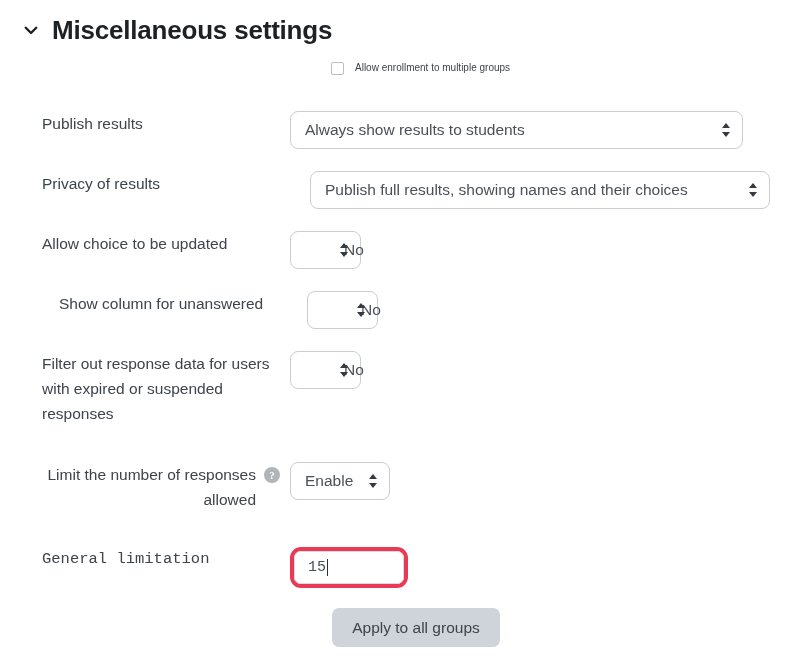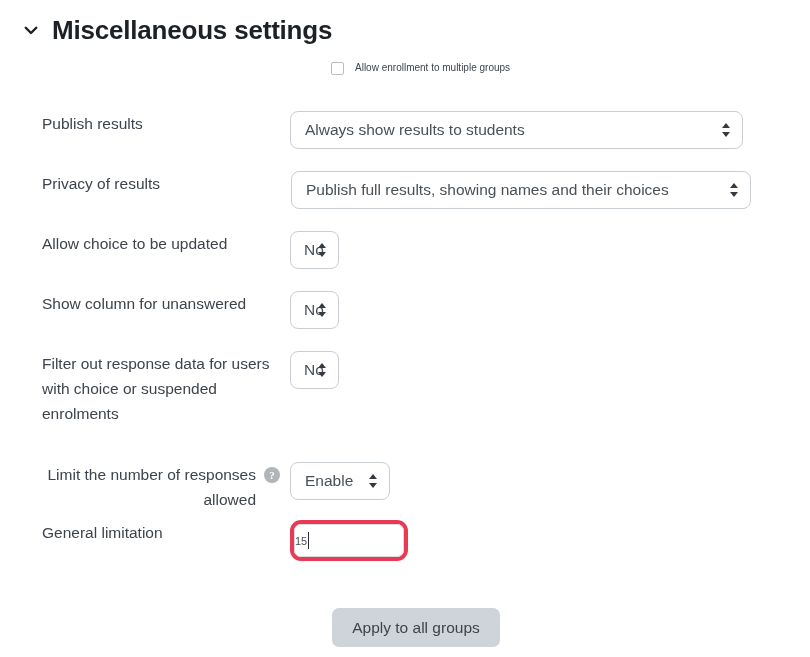--- a/index.html
+++ b/index.html
@@ -104,21 +104,21 @@
     position: absolute;
     right: 11px;
     top: 50%;
     transform: translateY(-50%);
     width: 10px;
     height: 16px;
     pointer-events: none;
   }
   .select-wide  { width: 453px; align-items: center; }
   .select-wide2 { width: 460px; }
-  .select-small { width: 49px; }
+  .select-small { width: 71px; padding-left: 40px; }
   .select-small .select-value { padding-left: 13px; padding-right: 26px; }
   .select-med   { width: 100px; }
   .select-med .select-value { padding-left: 14px; padding-right: 28px; }
 
   
   .checkbox-row {
     position: absolute;
     left: 331px;
     top: 58px;
     display: flex;
@@ -153,22 +153,23 @@
   .text-input {
     position: absolute;
     left: 0; top: 0; right: 0; bottom: 0;
     border: 1px solid #d7dbdf;
     border-radius: 7px;
     background: #ffffff;
     display: flex;
     align-items: center;
   }
   .text-input-value {
-    font-size: 11px;
+    font-size: 15px;
     color: #495057;
+    padding-left: 13px;
     position: relative;
   }
   .caret {
     display: inline-block;
     width: 1px;
     height: 17px;
     background: #2b3036;
     margin-left: 1px;
     vertical-align: -3px;
   }
@@ -187,26 +188,26 @@
     font-size: 15.5px;
     font-family: "Liberation Sans", sans-serif;
     cursor: pointer;
     padding: 5px;
   }
 
   
   #row-publish       { left: 42px; top: 111px; }
   #row-privacy       { left: 42px; top: 171px; }
   #row-allow-update  { left: 42px; top: 231px; }
-  #row-show-column   { left: 42px; top: 291px; }
+  #row-show-column   { left: 59px; top: 291px; }
   #row-filter        { left: 42px; top: 351px; }
   #row-limit         { left: 42px; top: 462px; }
-  #row-general       { left: 42px; top: 520px; }
-
-  #row-privacy .select-wide2 { margin-left: 1px; text-align: right; }
+  #row-general       { left: 42px; top: 547px; font-family: Liberation Mono, monospace; }
+
+  #row-privacy .select-wide2 { margin-left: 20px; text-align: right; }
 </style>
 </head>
 <body>
 
 <div class="section-header">
   <svg class="chevron-icon" viewBox="0 0 24 24" fill="none" stroke="currentColor" stroke-width="3.2" stroke-linecap="round" stroke-linejoin="round">
     <polyline points="5,9 12,16 19,9"></polyline>
   </svg>
   <div class="section-title">Miscellaneous settings</div>
 </div>
@@ -254,21 +255,21 @@
   <div class="select-box select-small">
     <span class="select-value">No</span>
     <svg class="select-arrows" viewBox="0 0 10 16" fill="#343a40">
       <polygon points="5,1 9,6 1,6"></polygon>
       <polygon points="5,15 9,10 1,10"></polygon>
     </svg>
   </div>
 </div>
 
 <div class="form-row" id="row-filter">
-  <div class="row-label">Filter out response data for users with choice or suspended enrolments</div>
+  <div class="row-label">Filter out response data for users with expired or suspended responses</div>
   <div class="select-box select-small">
     <span class="select-value">No</span>
     <svg class="select-arrows" viewBox="0 0 10 16" fill="#343a40">
       <polygon points="5,1 9,6 1,6"></polygon>
       <polygon points="5,15 9,10 1,10"></polygon>
     </svg>
   </div>
 </div>
 
 <div class="form-row" id="row-limit">

